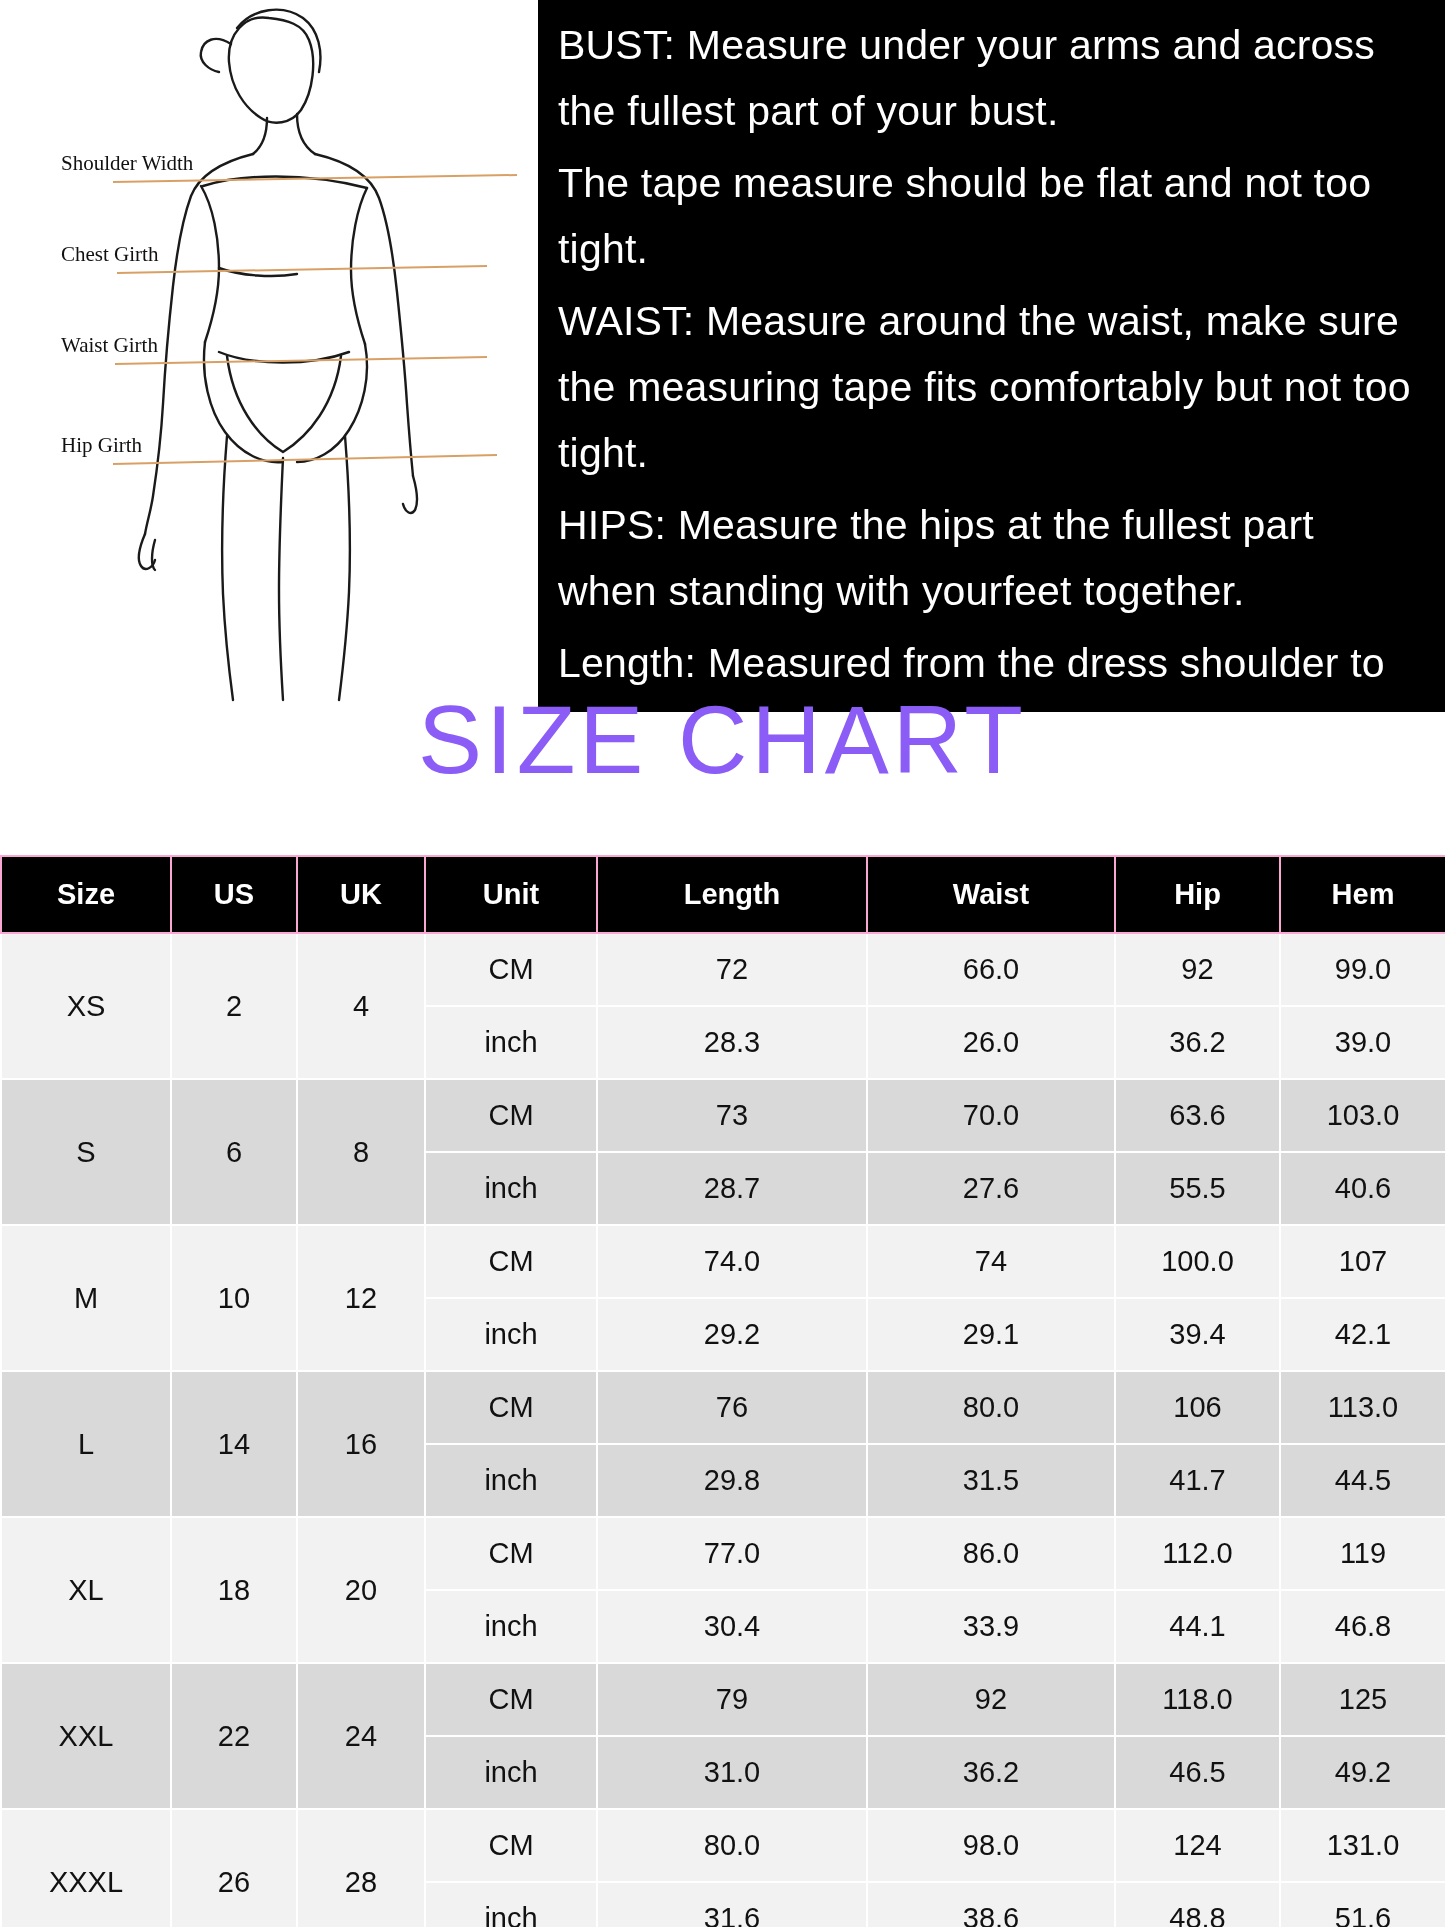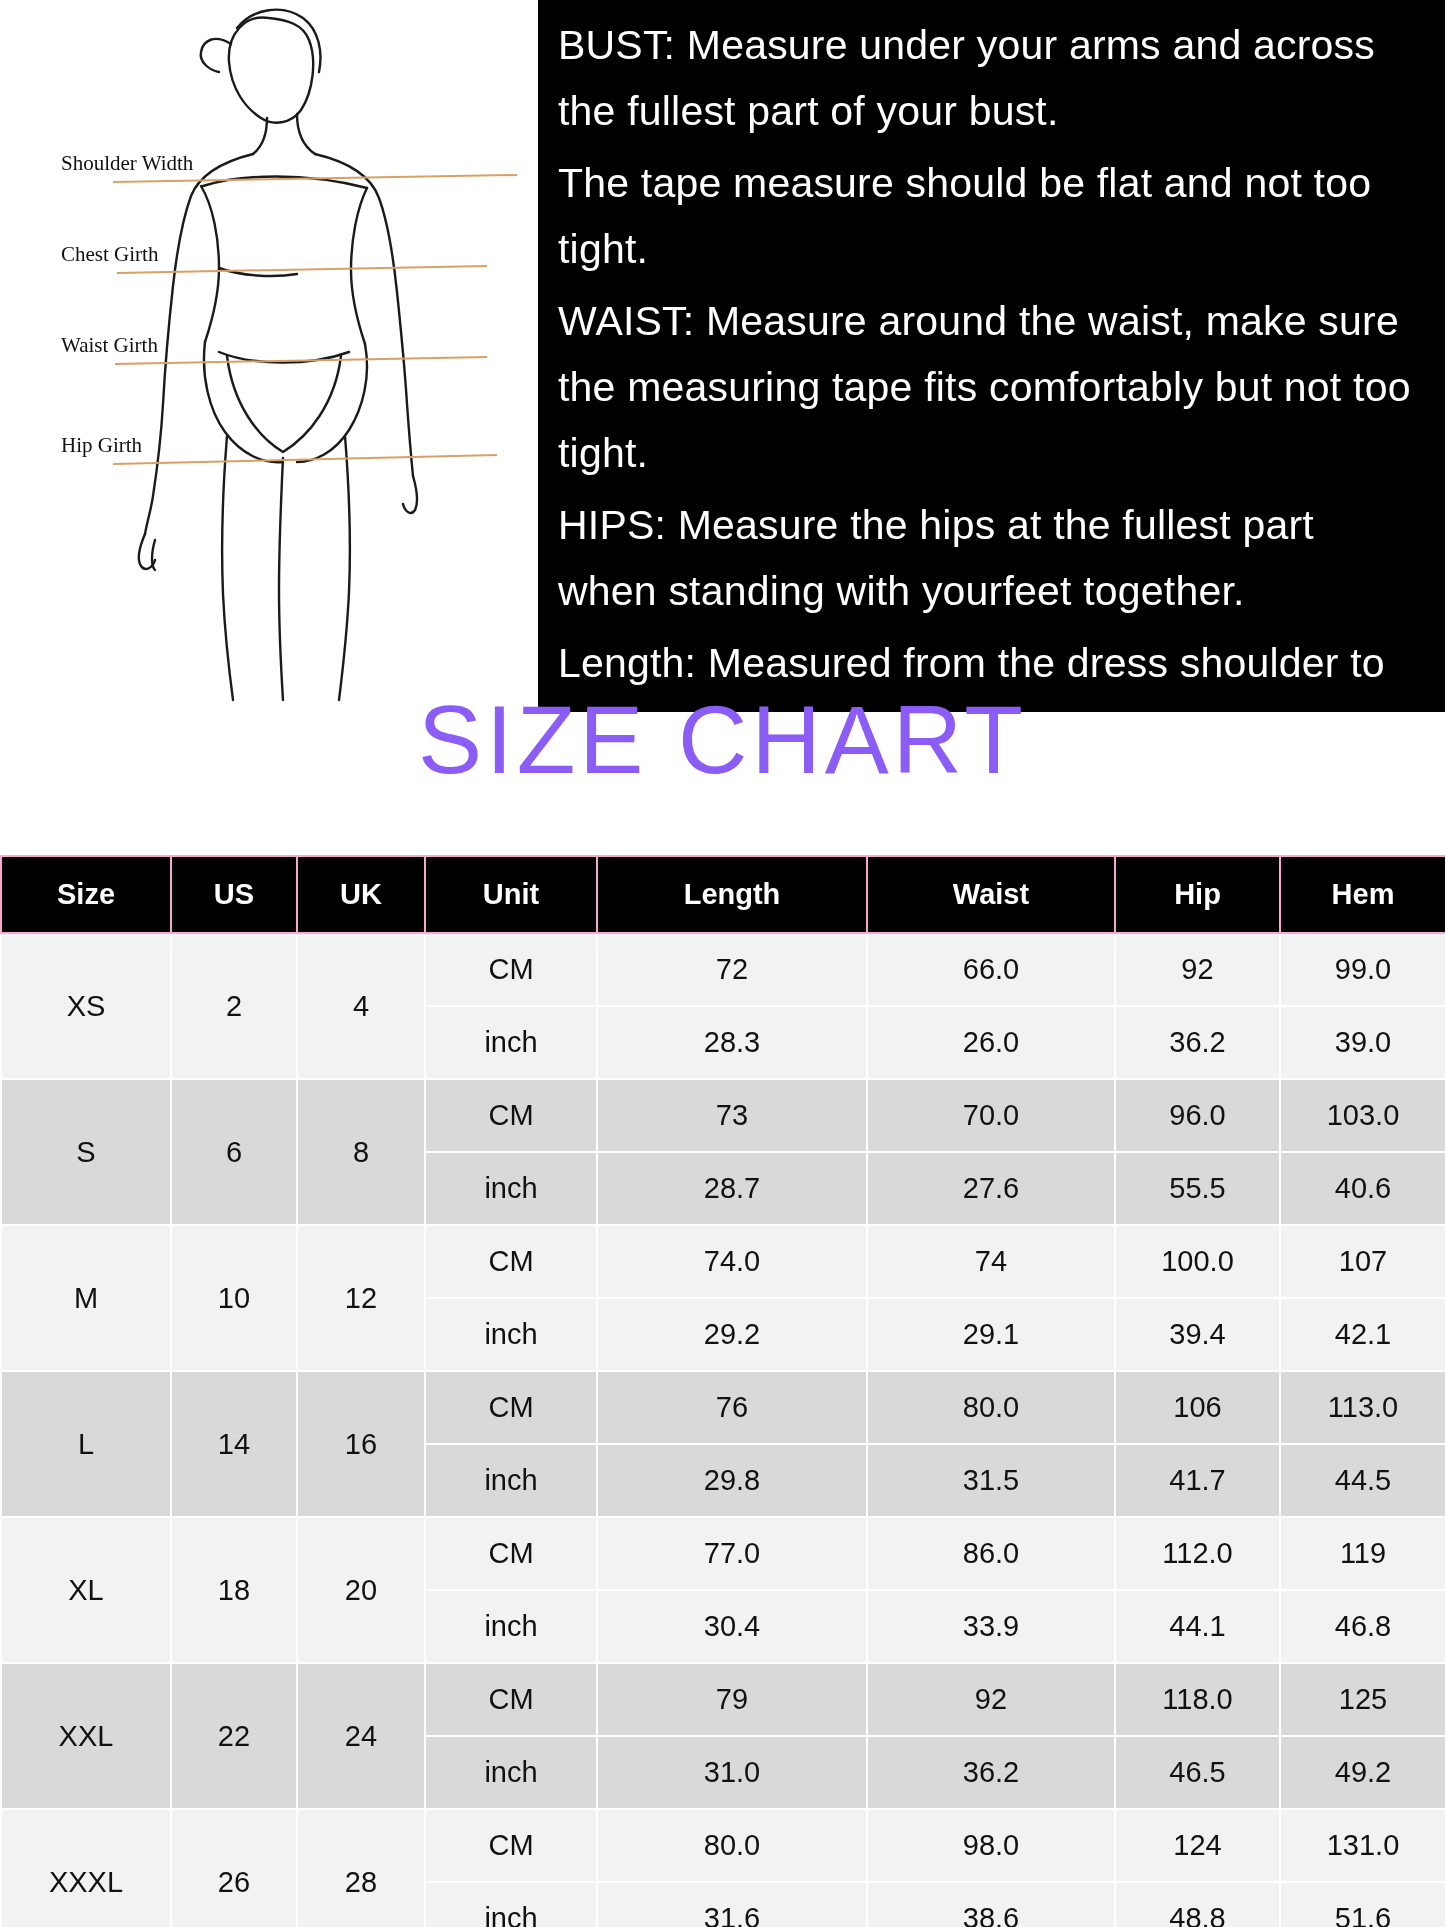--- a/index.html
+++ b/index.html
@@ -243,21 +243,21 @@
         <td>39.0</td>
       </tr>
 
       <tr class="band-dark">
         <td class="rowspan-cell" rowspan="2">S</td>
         <td class="rowspan-cell" rowspan="2">6</td>
         <td class="rowspan-cell" rowspan="2">8</td>
         <td>CM</td>
         <td>73</td>
         <td>70.0</td>
-        <td>96.0</td>
+        <td>63.6</td>
         <td>103.0</td>
       </tr>
       <tr class="band-dark">
         <td>inch</td>
         <td>28.7</td>
         <td>27.6</td>
         <td>55.5</td>
         <td>40.6</td>
       </tr>
 

